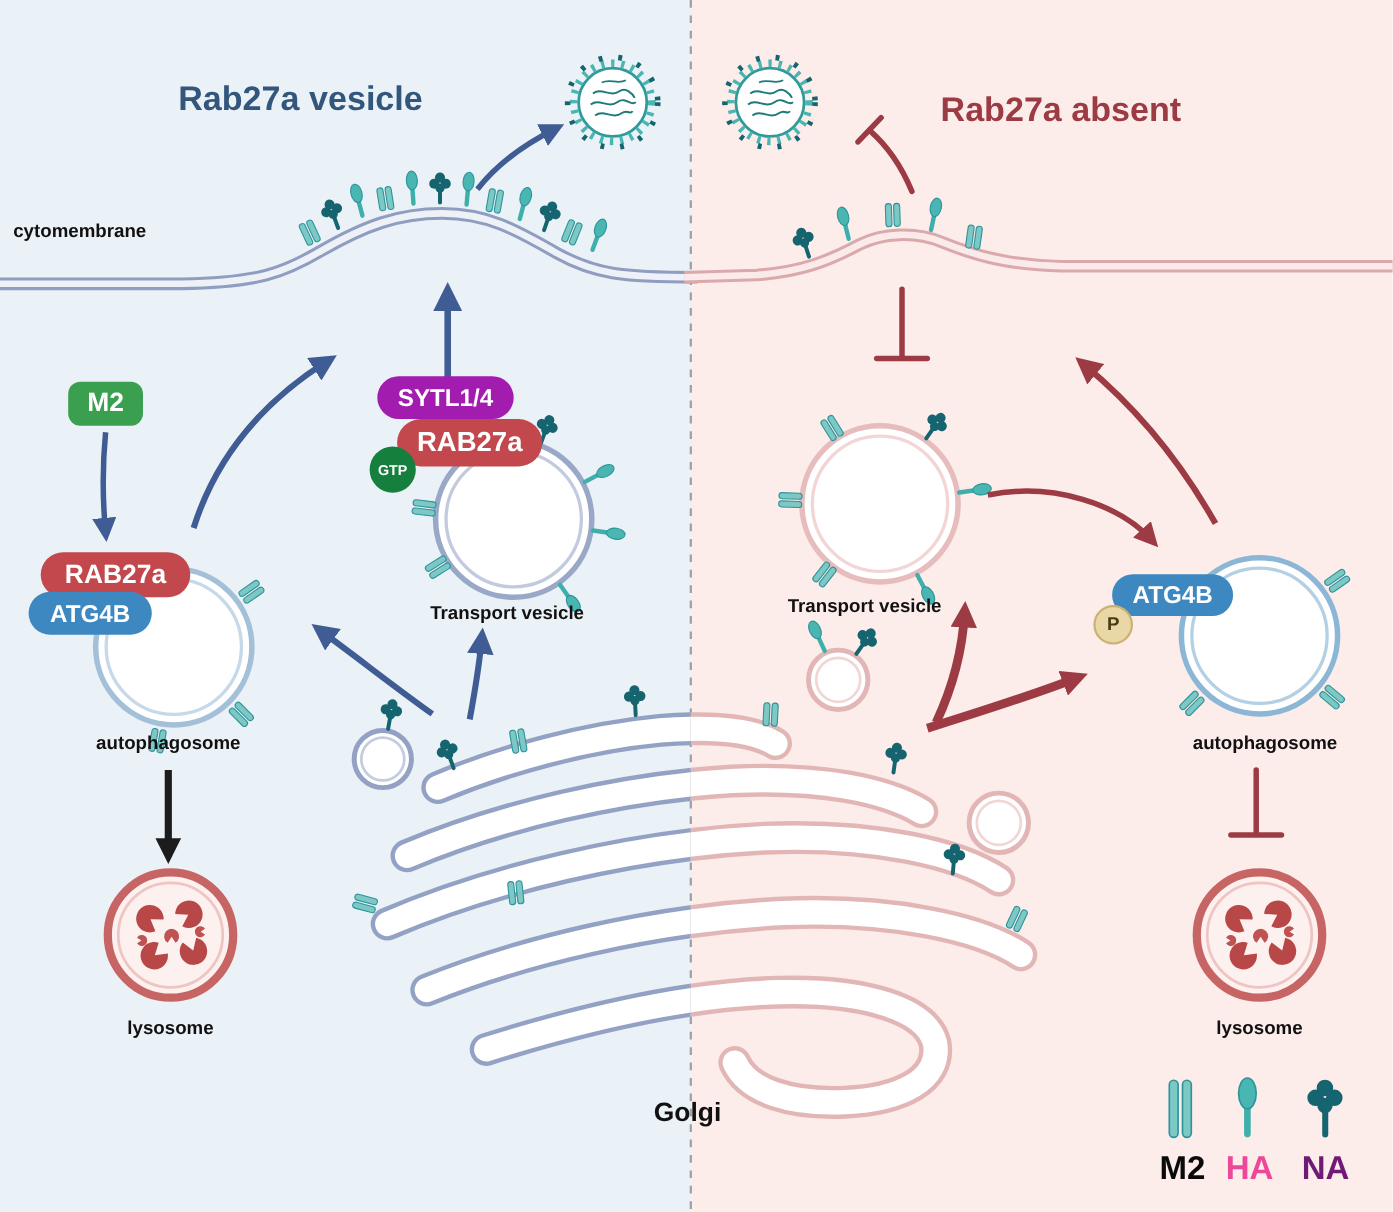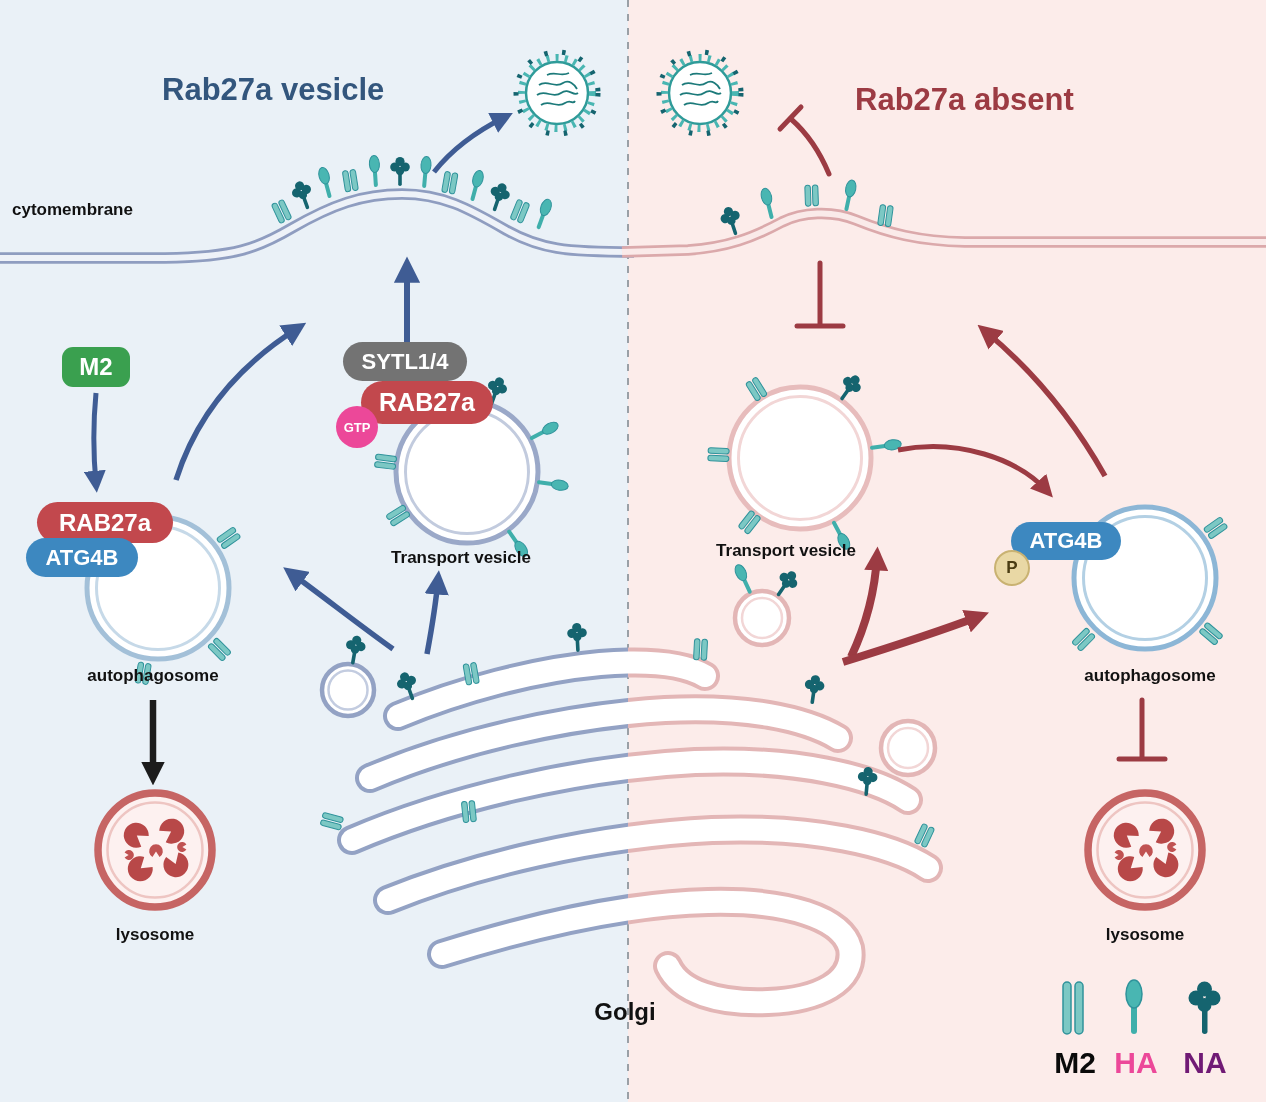--- a/index.html
+++ b/index.html
@@ -288,19 +288,19 @@
   <div class="lbl" style="left:1145px;top:925px;">lysosome</div>
   <div class="lbl" style="left:625px;top:998px;font-size:24px;">Golgi</div>
 
   <div class="lbl" style="left:1075px;top:1046px;font-size:30px;color:#0a0a0a;">M2</div>
   <div class="lbl" style="left:1136px;top:1046px;font-size:30px;color:#ec4899;">HA</div>
   <div class="lbl" style="left:1205px;top:1046px;font-size:30px;color:#701a75;">NA</div>
 
   <div class="badge" style="left:62px;top:347px;width:68px;height:40px;background:#3aa04f;border-radius:11px;font-size:24px;">M2</div>
   <div class="badge" style="left:37px;top:502px;width:136px;height:41px;background:#c2484d;border-radius:21px;font-size:24px;">RAB27a</div>
   <div class="badge" style="left:26px;top:538px;width:112px;height:39px;background:#3d88c0;border-radius:20px;font-size:22px;">ATG4B</div>
-  <div class="badge" style="left:343px;top:342px;width:124px;height:39px;background:#737373;border-radius:20px;font-size:22px;">SYTL1/4</div>
+  <div class="badge" style="left:343px;top:342px;width:124px;height:39px;background:#a21caf;border-radius:20px;font-size:22px;">SYTL1/4</div>
   <div class="badge" style="left:361px;top:381px;width:132px;height:43px;background:#c2484d;border-radius:22px;font-size:25px;">RAB27a</div>
-  <div class="badge" style="left:336px;top:406px;width:42px;height:42px;background:#ec4899;border-radius:50%;font-size:13px;">GTP</div>
+  <div class="badge" style="left:336px;top:406px;width:42px;height:42px;background:#15803d;border-radius:50%;font-size:13px;">GTP</div>
   <div class="badge" style="left:1011px;top:522px;width:110px;height:38px;background:#3d88c0;border-radius:19px;font-size:22px;">ATG4B</div>
   <div class="badge" style="left:994px;top:550px;width:36px;height:36px;background:#e9d8a5;border:2px solid #c9b272;border-radius:50%;font-size:17px;color:#4a3c12;">P</div>
 
 </div>
 
 </body></html>

